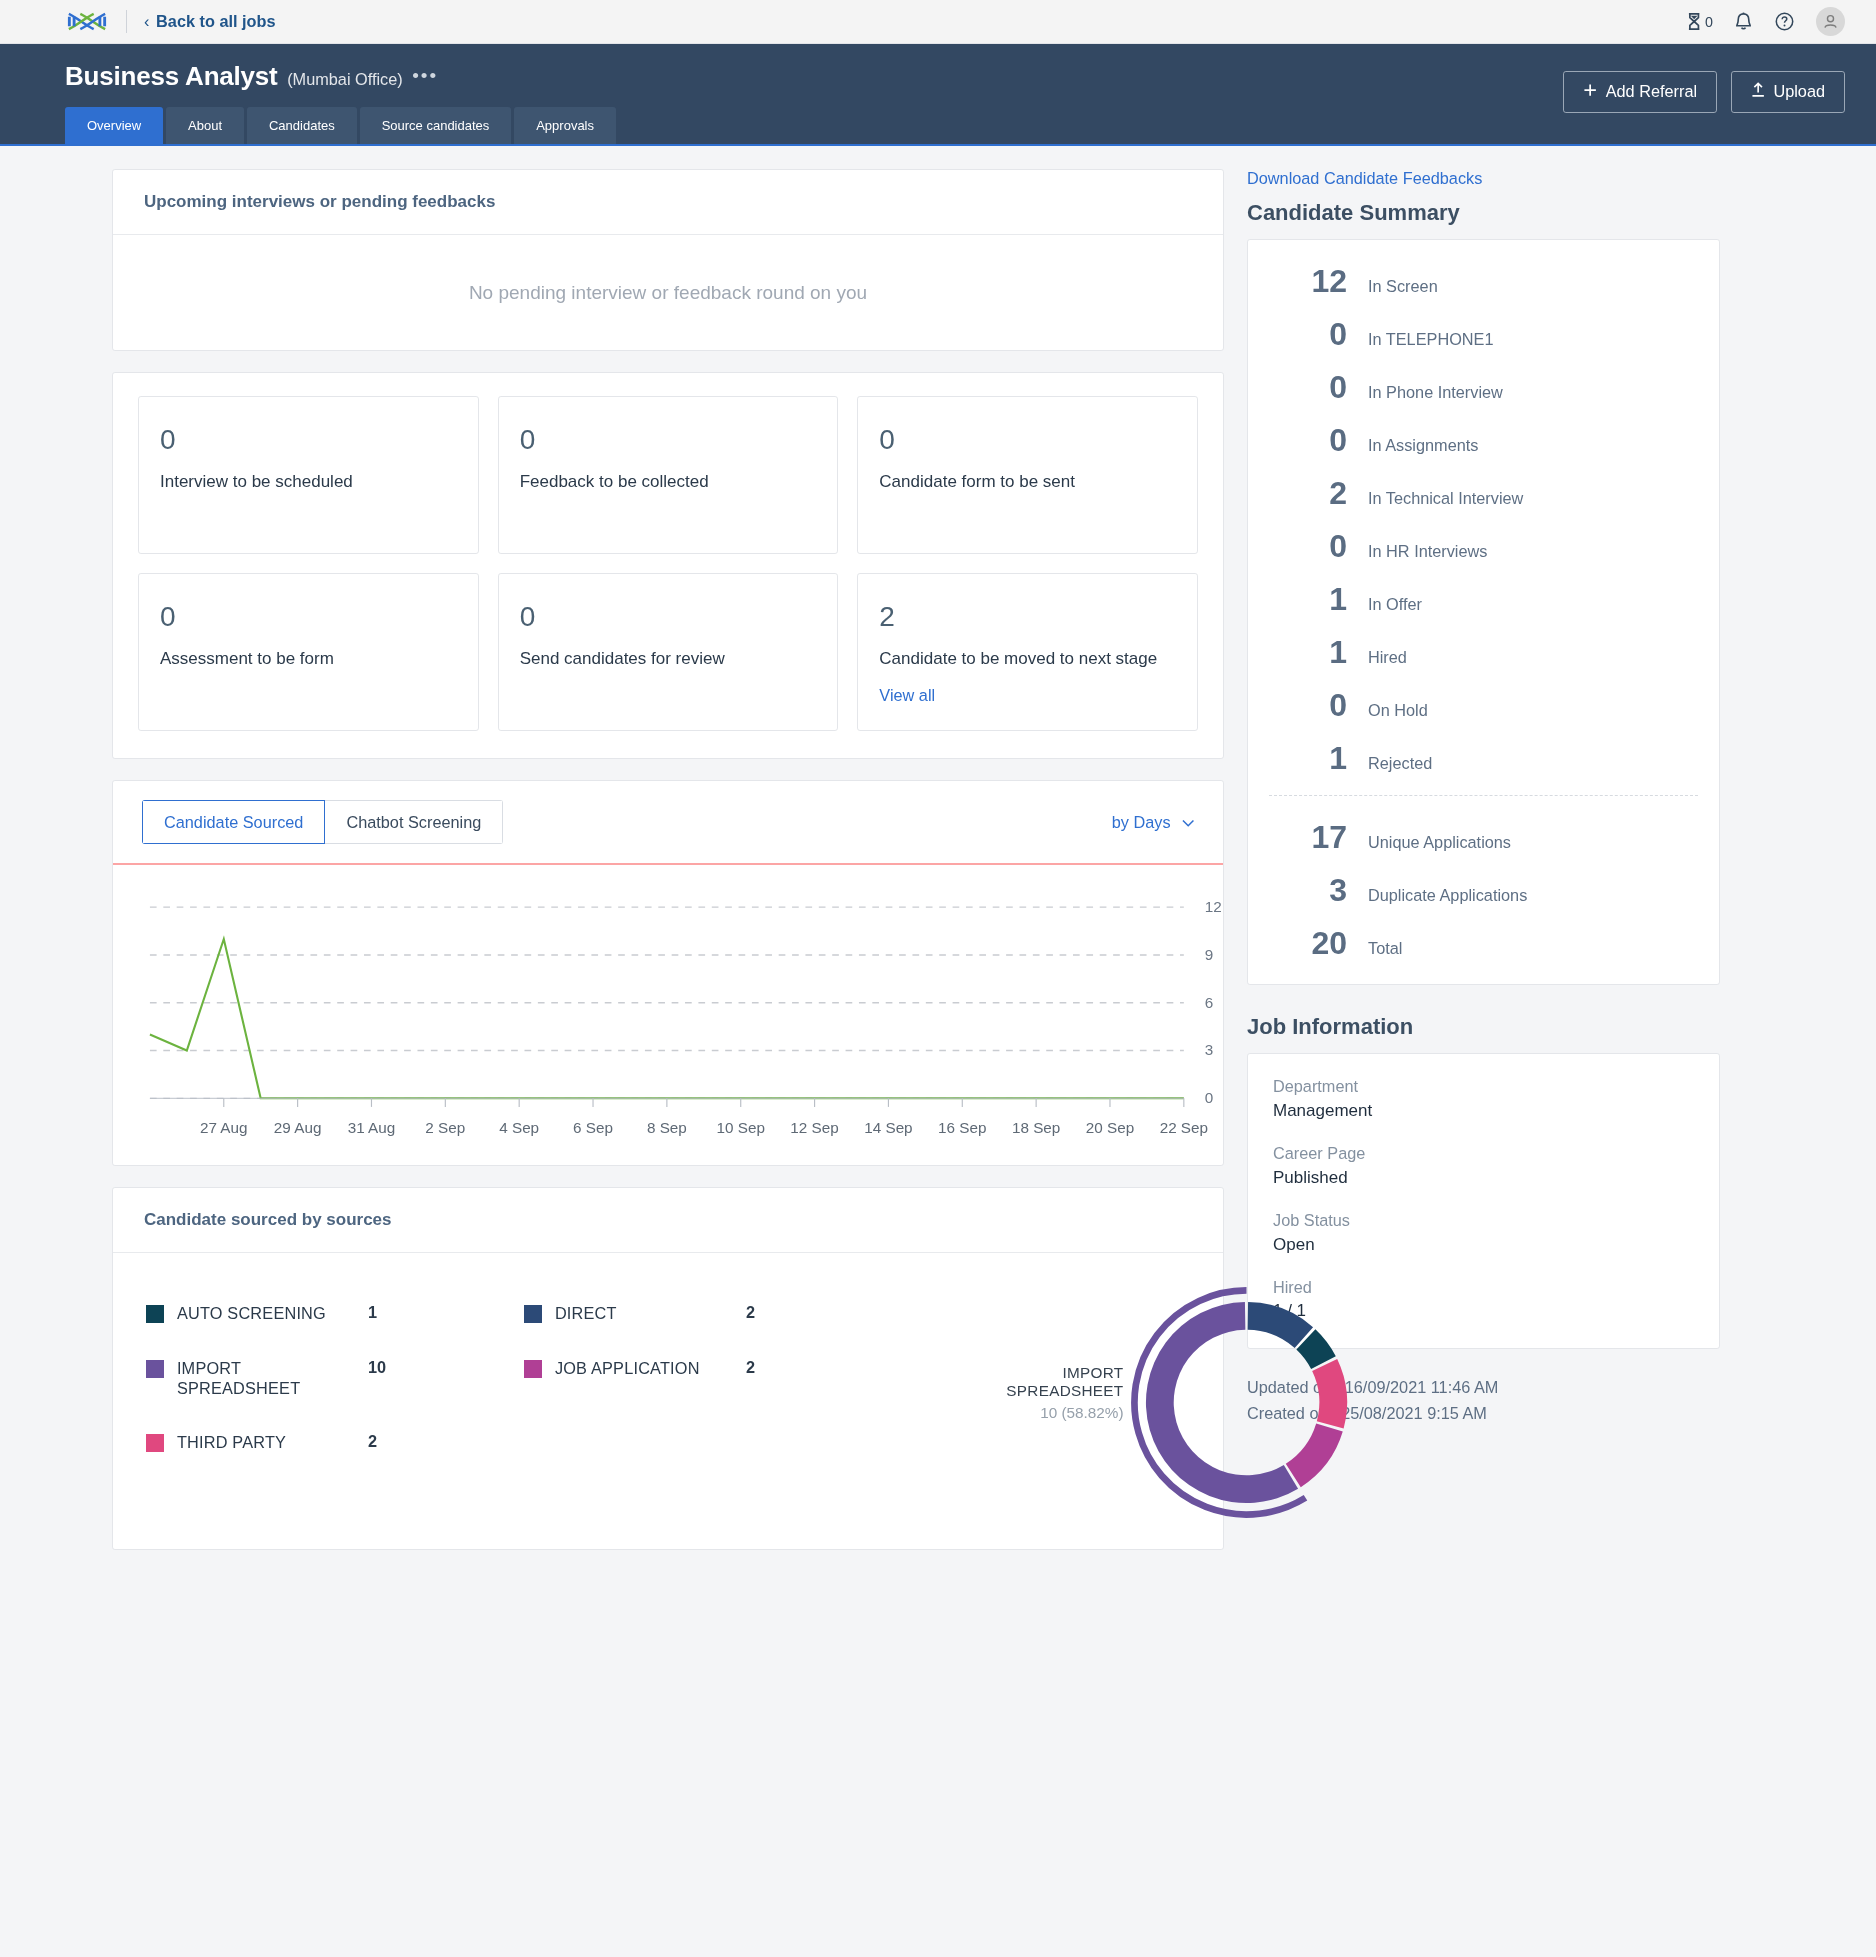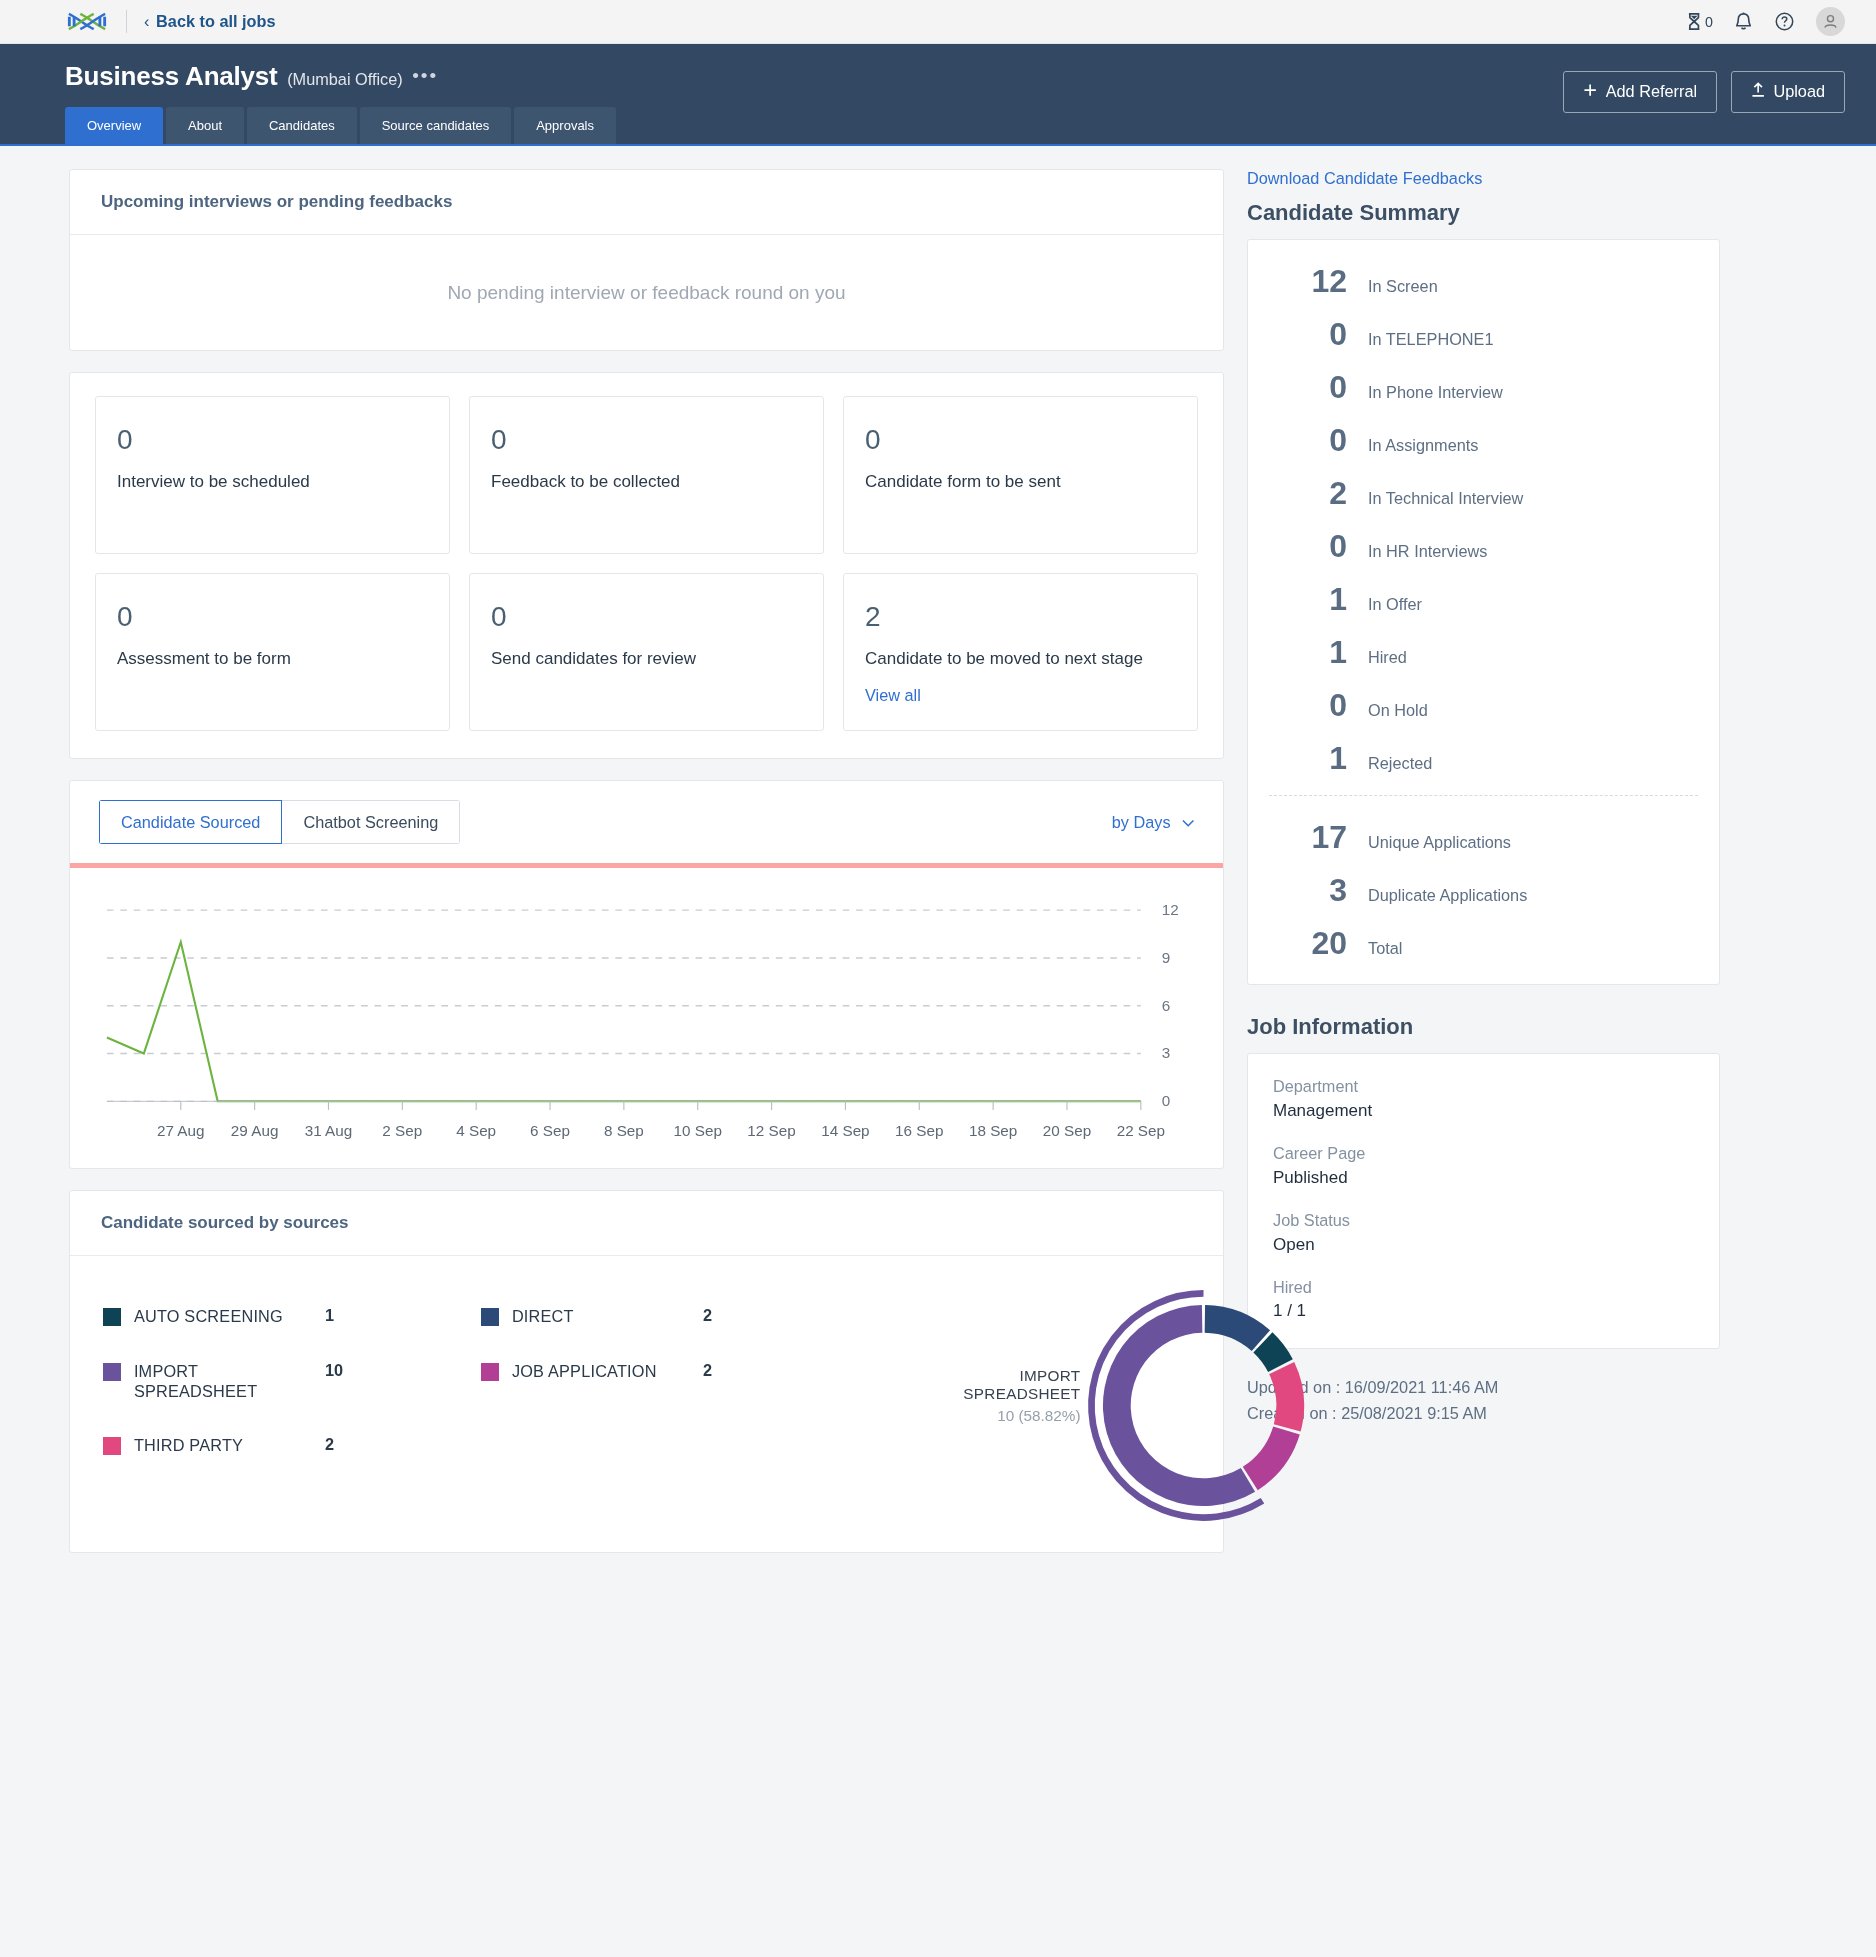--- a/index.html
+++ b/index.html
@@ -123,21 +123,21 @@
   }
 
   
   .page {
     display: flex;
     padding: 0;
     align-items: flex-start;
   }
   .main-col {
     width: 1224px;
-    padding: 23px 0 0 69px;
+    padding: 23px 0 0 112px;
   }
   .side-col {
     width: 548px;
     padding: 23px 52px 0 23px;
   }
 
   
   .card {
     background: #ffffff;
     border: 1px solid #e4e6ea;
@@ -189,21 +189,21 @@
   .view-all {
     margin-top: auto;
     color: #2f6fd0;
     font-size: 16.3px;
     cursor: pointer;
   }
 
   
   .chart-head {
     padding: 19px 29px;
-    border-bottom: 5px solid #fca5a5;
+    border-bottom: 2px solid #fca5a5;
     display: flex;
     align-items: center;
   }
   .seg {
     display: flex;
     border-radius: 2.9px;
     overflow: hidden;
   }
   .seg-btn {
     font-size: 16.3px;

